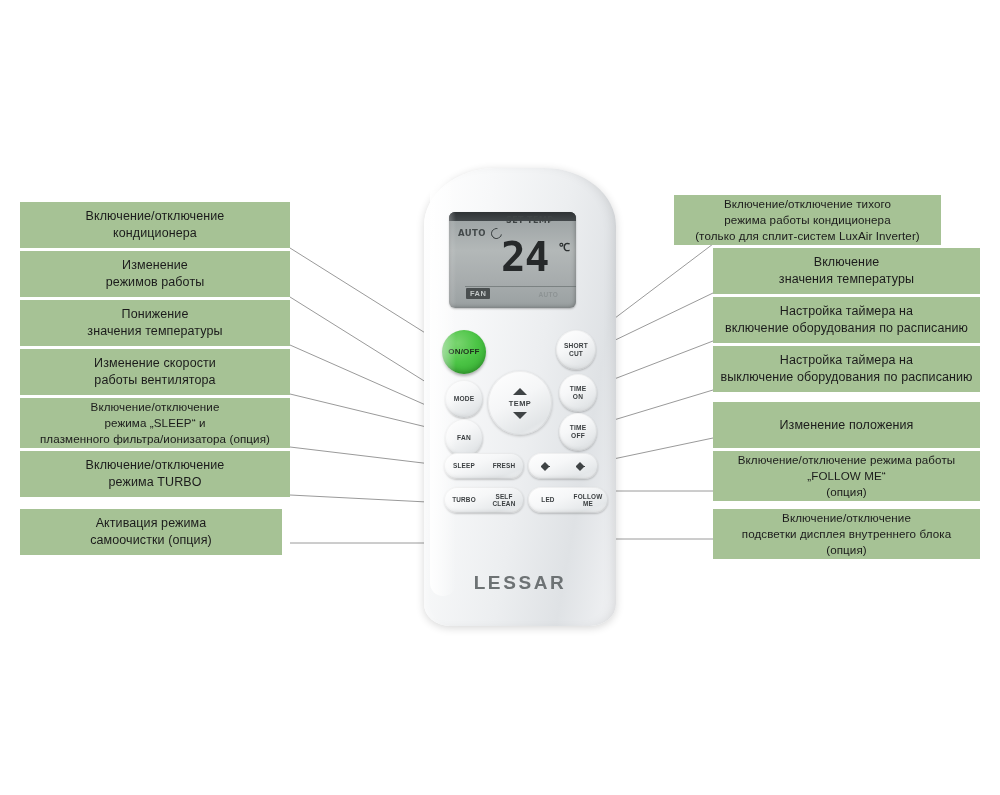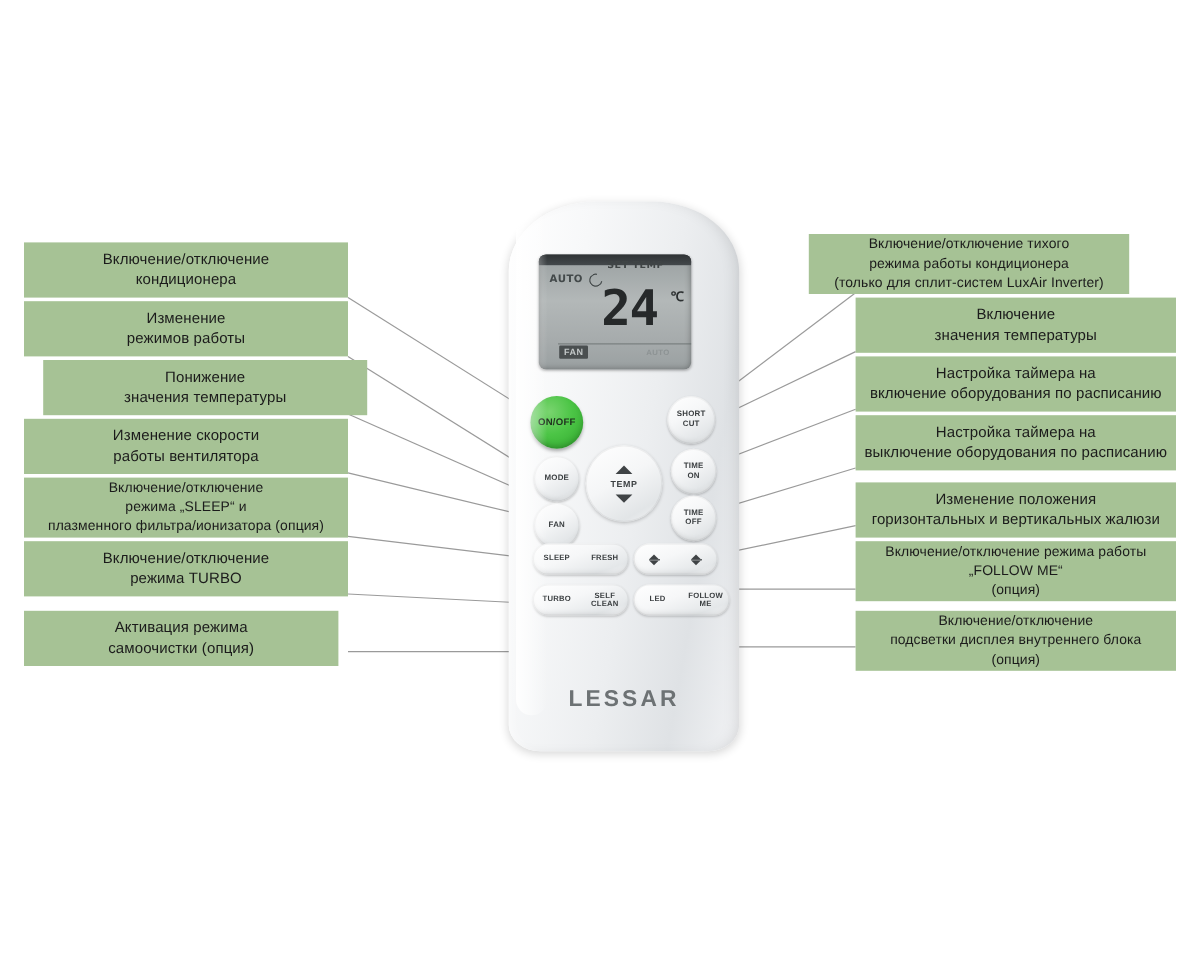--- a/index.html
+++ b/index.html
@@ -232,21 +232,21 @@
   <div class="callout" style="left:20px; top:202px; width:270px; height:46px;">
     <span class="ln">Включение/отключение</span>
     <span class="ln">кондиционера</span>
   </div>
 
   <div class="callout" style="left:20px; top:251px; width:270px; height:46px;">
     <span class="ln">Изменение</span>
     <span class="ln">режимов работы</span>
   </div>
 
-  <div class="callout" style="left:36px; top:300px; width:270px; height:46px;">
+  <div class="callout" style="left:20px; top:300px; width:270px; height:46px;">
     <span class="ln">Понижение</span>
     <span class="ln">значения температуры</span>
   </div>
 
   <div class="callout" style="left:20px; top:349px; width:270px; height:46px;">
     <span class="ln">Изменение скорости</span>
     <span class="ln">работы вентилятора</span>
   </div>
 
   <div class="callout" style="left:20px; top:398px; width:270px; height:50px; font-size:11.6px; line-height:16px;">
@@ -281,21 +281,20 @@
     <span class="ln">включение оборудования по расписанию</span>
   </div>
 
   <div class="callout" style="left:713px; top:346px; width:267px; height:46px;">
     <span class="ln">Настройка таймера на</span>
     <span class="ln">выключение оборудования по расписанию</span>
   </div>
 
   <div class="callout" style="left:713px; top:402px; width:267px; height:46px;">
     <span class="ln">Изменение положения</span>
-    <span class="ln">горизонтальных и вертикальных жалюзи</span>
   </div>
 
   <div class="callout" style="left:713px; top:451px; width:267px; height:50px; font-size:11.6px; line-height:16px;">
     <span class="ln">Включение/отключение режима работы</span>
     <span class="ln">„FOLLOW ME“</span>
     <span class="ln">(опция)</span>
   </div>
 
   <div class="callout" style="left:713px; top:509px; width:267px; height:50px; font-size:11.6px; line-height:16px;">
     <span class="ln">Включение/отключение</span>

